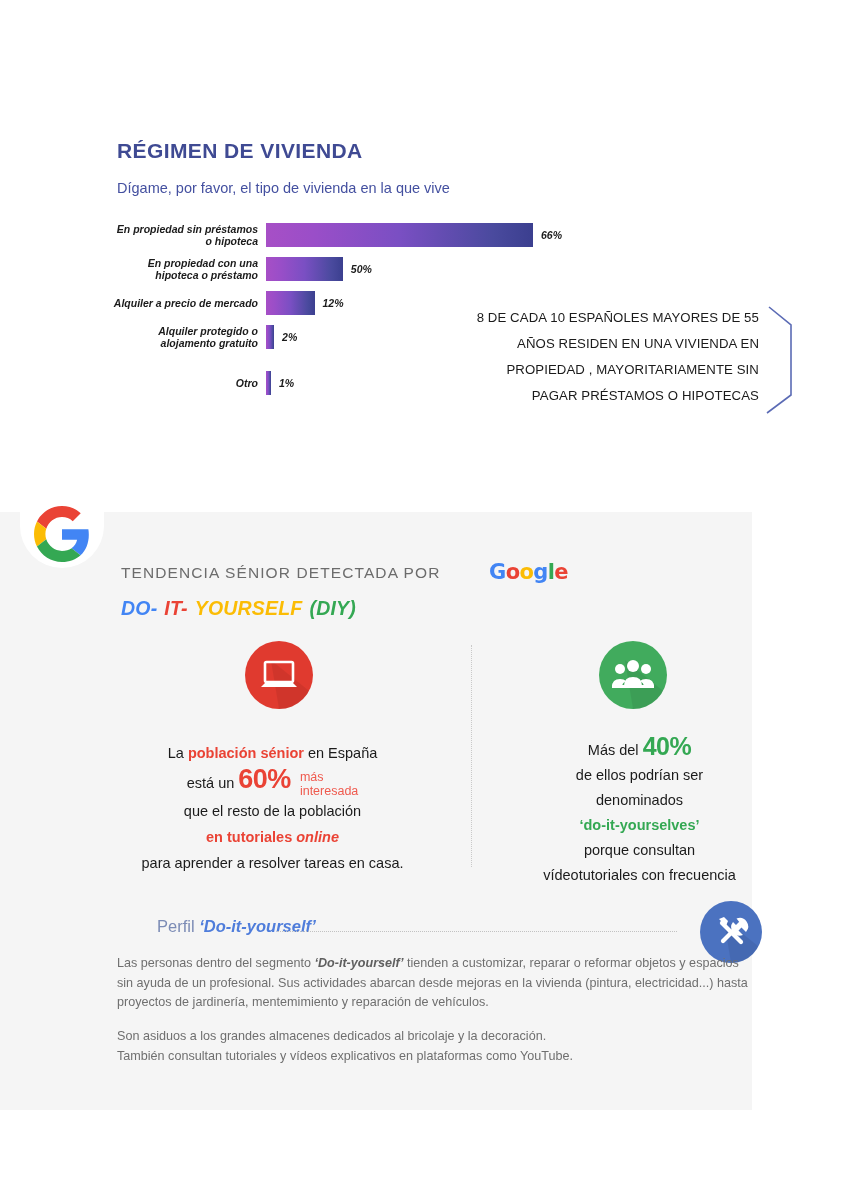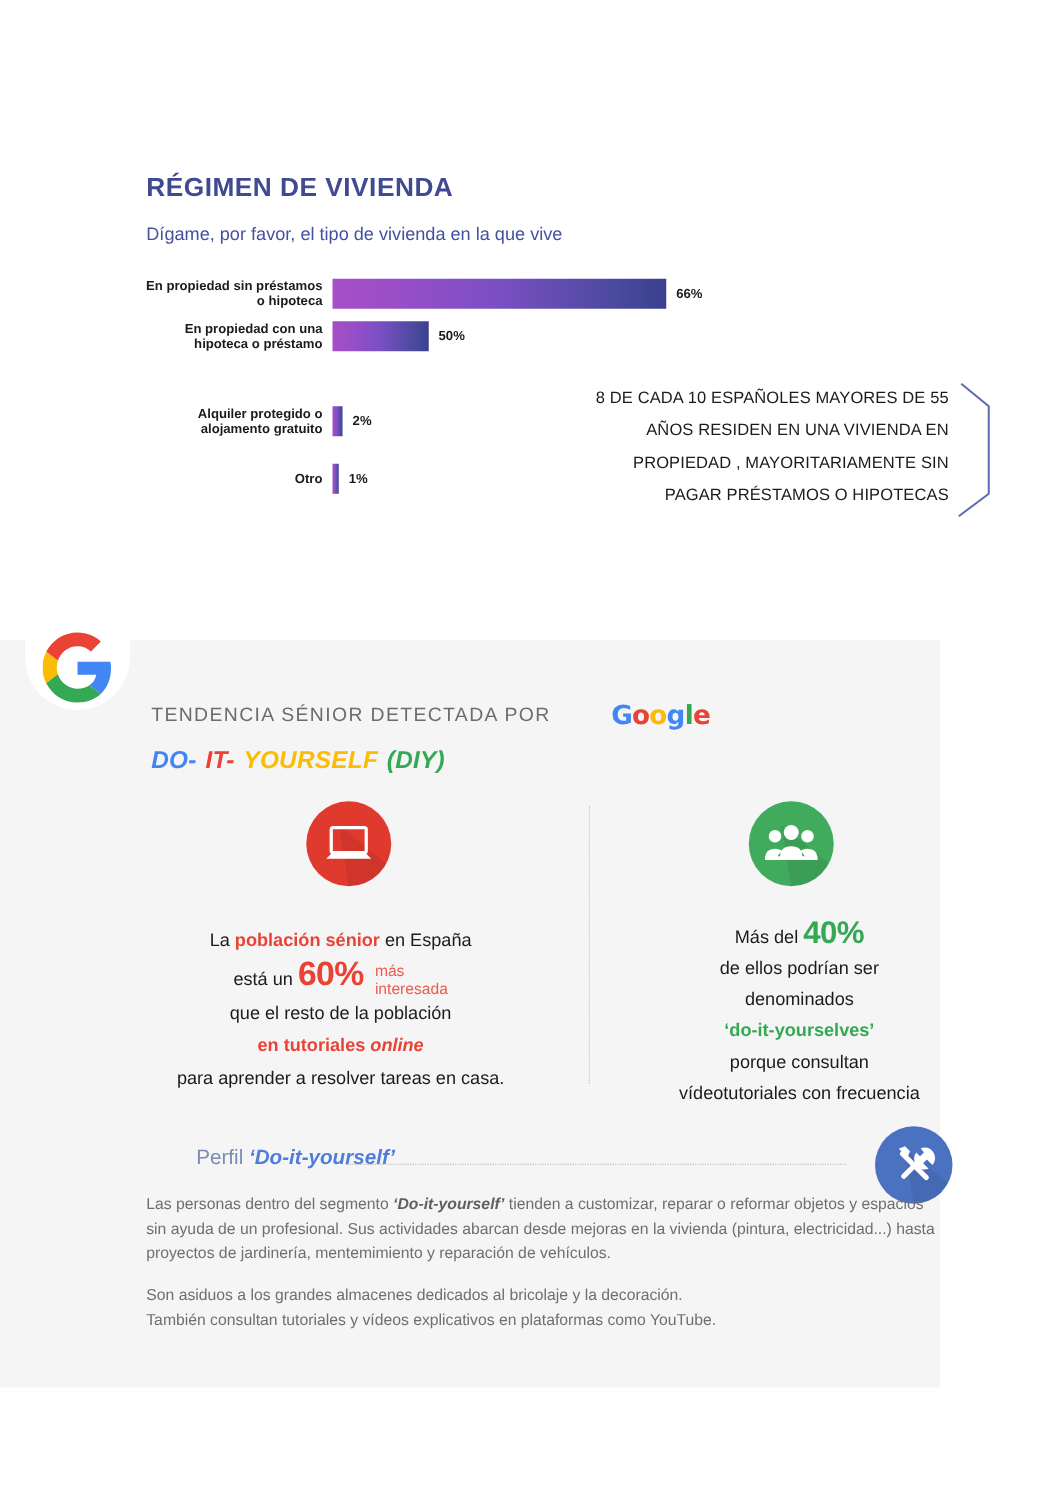--- a/index.html
+++ b/index.html
@@ -18,21 +18,21 @@
     position:absolute;left:117px;top:139px;
     font-size:21px;font-weight:bold;letter-spacing:.4px;
     color:#3f4a93;
   }
   #housing-subtitle{
     position:absolute;left:117px;top:180px;
     font-size:14.5px;color:#4450a0;font-weight:normal;
   }
 
   
-  #chart{position:absolute;left:0px;top:218px;width:848px;height:175px;}
+  #chart{position:absolute;left:0px;top:218px;width:848px;height:175px;font-style:italic;}
   .bar-row{position:absolute;left:0;width:848px;height:34px;}
   .bar-label{
     position:absolute;left:110px;width:148px;
     text-align:right;font-size:10.5px;line-height:12px;color:#1b1b1b;
     font-weight:bold;
     top:50%;transform:translateY(-50%);
   }
   .bar-track{position:absolute;left:266px;top:5px;height:24px;}
   .bar-fill{
     height:100%;
@@ -164,20 +164,27 @@
           <div class="bar-fill"></div>
         </div>
         <div class="bar-value" style="left: 541px;">66%</div>
       </div>
       <div class="bar-row" style="top: 34px;">
         <div class="bar-label">En propiedad con una hipoteca o préstamo</div>
         <div class="bar-track" style="width: 76.8636px;">
           <div class="bar-fill"></div>
         </div>
         <div class="bar-value" style="left: 350.864px;">50%</div>
+      </div>
+      <div class="bar-row" style="top: 68px;">
+        <div class="bar-label">Alquiler a precio de mercado</div>
+        <div class="bar-track" style="width: 48.5455px;">
+          <div class="bar-fill"></div>
+        </div>
+        <div class="bar-value" style="left: 322.545px;">12%</div>
       </div>
       <div class="bar-row" style="top: 102px;">
         <div class="bar-label">Alquiler protegido o alojamento gratuito</div>
         <div class="bar-track" style="width: 8.09091px;">
           <div class="bar-fill"></div>
         </div>
         <div class="bar-value" style="left: 282.091px;">2%</div>
       </div>
       <div class="bar-row" style="top: 148px;">
         <div class="bar-label">Otro</div>

